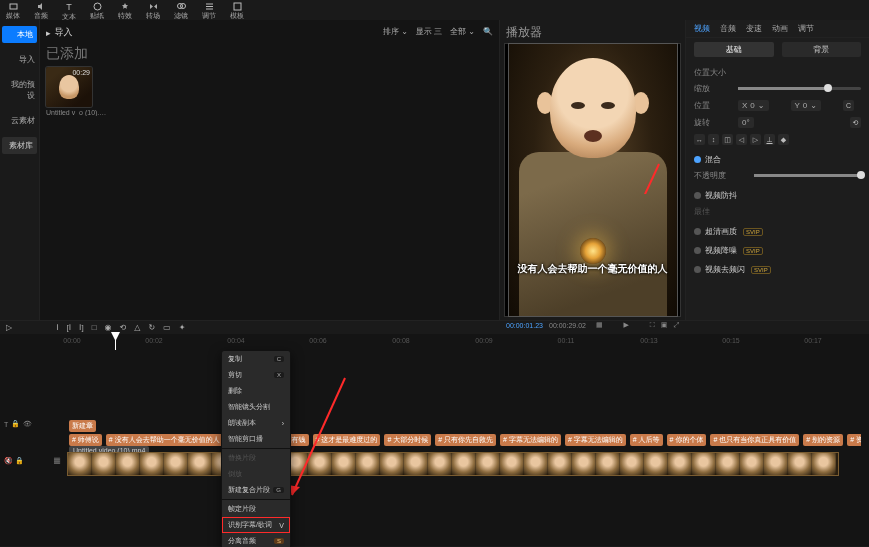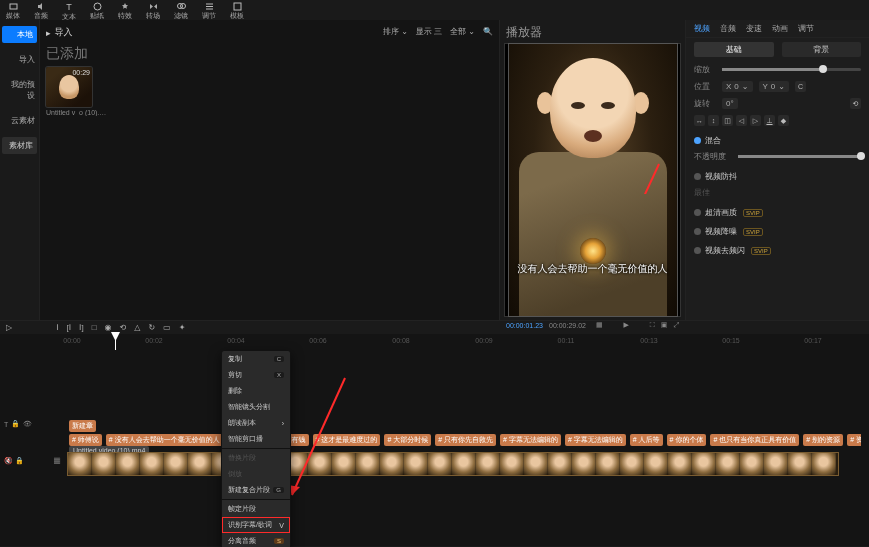--- a/index.html
+++ b/index.html
@@ -25,32 +25,32 @@
   .preview-box { flex: 1; background: #000; display: flex; align-items: center; justify-content: center; position: relative; border: 1px solid #333; }
   .portrait { width: 168px; height: 272px; background: radial-gradient(ellipse at 50% 40%, #5c4528 0%, #2b1f10 50%, #110b04 100%); position: relative; overflow: hidden; outline: 1px solid #555; }
   .head { position: absolute; top: 14px; left: 50%; transform: translateX(-50%); width: 86px; height: 100px; background: radial-gradient(circle at 50% 35%, #f3d6b4 45%, #d8aa7c 70%, #a87a50 95%); border-radius: 50% 50% 45% 45%; }
   .ear { position: absolute; width: 16px; height: 22px; background: #e9c39a; border-radius: 50%; top: 48px; }
   .ear.l { left: 28px; } .ear.r { right: 28px; }
   .eye { position: absolute; width: 14px; height: 7px; background: #3a2a1b; border-radius: 50%; top: 58px; }
   .eye.l { left: 62px; } .eye.r { right: 62px; }
   .mouth { position: absolute; width: 18px; height: 12px; background: #5c3020; border-radius: 50%; top: 86px; left: 50%; transform: translateX(-50%); }
   .robe { position: absolute; top: 108px; left: 10px; right: 10px; bottom: 0; background: linear-gradient(160deg,#7c6a4a 20%,#4d3f28 80%); border-radius: 20px 20px 0 0; }
   .candle { position: absolute; bottom: 52px; left: 50%; transform: translateX(-50%); width: 26px; height: 26px; background: radial-gradient(circle,#ffe48a 0%,#e6a338 40%,#5c3a10 80%); border-radius: 50%; box-shadow: 0 0 18px 6px rgba(255,200,80,.35); }
-  .subtitle { position: absolute; bottom: 40px; left: 0; right: 0; text-align: center; color: #fff; font-size: 10px; font-weight: 400; text-shadow: 0 0 3px #000, 0 0 3px #000; }
+  .subtitle { position: absolute; bottom: 40px; left: 0; right: 0; text-align: center; color: #fff; font-size: 10px; font-weight: 700; text-shadow: 0 0 3px #000, 0 0 3px #000; }
   .arrow-red { stroke: #ff2a2a; stroke-width: 2; fill: none; }
   .preview-controls { display: flex; align-items: center; gap: 6px; padding: 4px 2px 0; font-size: 7px; color: #888; }
   .preview-controls .t1 { color: #4da3ff; }
   .props-panel { width: 184px; background: #1d1d1d; border-left: 1px solid #222; display: flex; flex-direction: column; font-size: 8px; color: #aaa; }
   .props-tabs { display: flex; gap: 10px; padding: 3px 8px; border-bottom: 1px solid #222; }
   .props-tabs span.active { color: #4da3ff; }
   .btn-row { display: flex; gap: 8px; padding: 4px 8px; }
   .btn-main { flex: 1; background: #2a2a2a; text-align: center; padding: 2px 0; border-radius: 2px; color: #ccc; }
   .btn-main.primary { background: #333; color: #fff; }
   .section-label { padding: 6px 8px 2px; color: #888; }
-  .prop-row { display: flex; align-items: center; gap: 6px; padding: 3px 8px; }
+  .prop-row { display: flex; align-items: center; gap: 22px; padding: 3px 8px; }
   .prop-row label { width: 22px; color: #888; }
   .slider { flex: 1; height: 3px; background: #444; position: relative; border-radius: 2px; }
   .slider .fill { position: absolute; left: 0; top: 0; bottom: 0; background: #888; }
   .slider .knob { position: absolute; top: -3px; width: 8px; height: 8px; background: #ddd; border-radius: 50%; }
   .num-box { display: flex; align-items: center; background: #2a2a2a; border-radius: 2px; padding: 1px 4px; gap: 3px; }
   .mini-ic { width: 11px; height: 11px; display: inline-flex; align-items: center; justify-content: center; background: #2a2a2a; border-radius: 2px; color: #bbb; font-size: 7px; }
   .sect-head { display: flex; align-items: center; gap: 4px; padding: 6px 8px 2px; color: #ccc; }
   .toggle-dot { width: 7px; height: 7px; border-radius: 50%; background: #4da3ff; }
   .toggle-dot.off { background: #555; }
   .svip { color: #caa23a; font-size: 6px; border: 1px solid #6b5520; border-radius: 2px; padding: 0 2px; margin-left: 2px; }
@@ -199,20 +199,21 @@
       <span class="active">视频</span>
       <span>音频</span>
       <span>变速</span>
       <span>动画</span>
       <span>调节</span>
     </div>
     <div class="btn-row">
       <div class="btn-main primary">基础</div>
       <div class="btn-main">背景</div>
     </div>
+    <div class="section-label">位置大小</div>
     <div class="prop-row">
       <label>缩放</label>
       <div class="slider">
           <div class="fill" style="width:70%"></div>
           <div class="knob" style="left:70%"></div>
         </div>
     </div>
     <div class="prop-row">
       <label>位置</label>
       <span class="num-box">X <span>0</span> ⌄</span>

